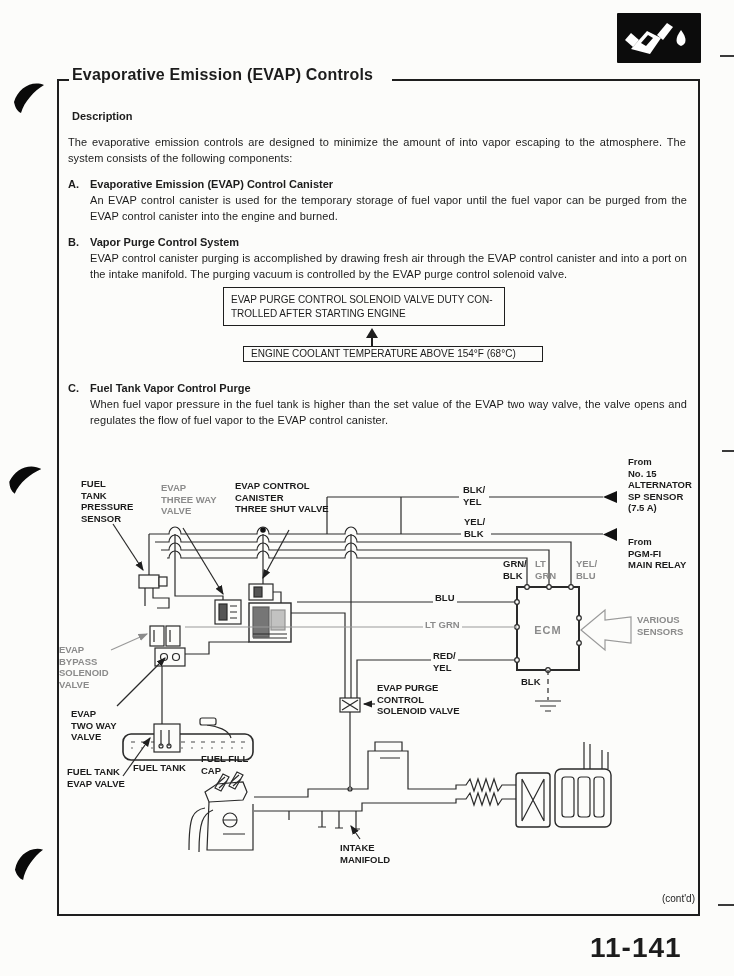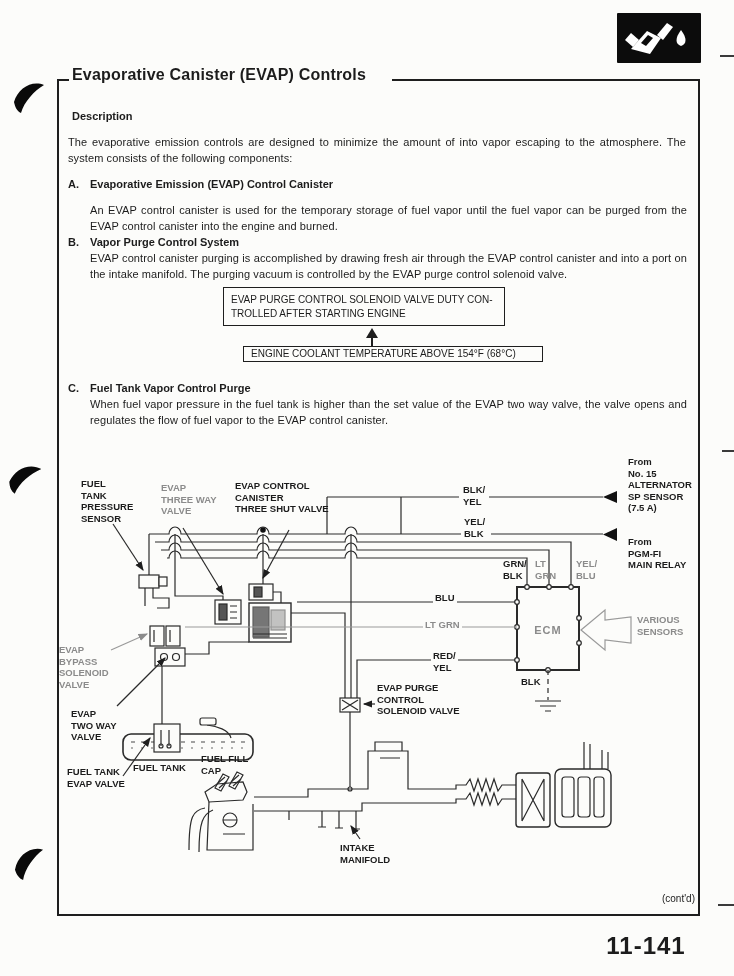--- a/index.html
+++ b/index.html
@@ -18,22 +18,22 @@
     border-right:6px solid transparent;border-bottom:10px solid #1e1e1e;}
   .diagram{position:absolute;left:57px;top:448px;width:643px;height:466px;}
   .diagram svg{position:absolute;left:0;top:0;}
   .dlabel{position:absolute;font-size:9.5px;line-height:11.5px;font-weight:bold;
     white-space:pre-line;letter-spacing:0;}
   .faded{color:#8b8b8b;}
   .bgw{background:#fcfcfa;padding:0 2px;}
   .ecm-label{position:absolute;left:460px;top:176px;width:62px;text-align:center;
     font-size:11px;font-weight:bold;letter-spacing:1px;}
   .contd{position:absolute;left:615px;top:893px;width:80px;text-align:right;font-size:10px;}
-  .pagenum{position:absolute;left:590px;top:932px;width:112px;text-align:center;
-    font-size:24px;font-weight:bold;letter-spacing:1px;}
+  .pagenum{position:absolute;left:590px;top:932px;width:112px;text-align:left;
+    font-size:28px;font-weight:bold;letter-spacing:1px;}
   .crescent{position:absolute;}
   .fuel-icon{position:absolute;left:617px;top:13px;}
 </style>
 </head>
 <body>
 
 <div class="page">
 
   <div class="fuel-icon">
     <svg width="84" height="50" viewBox="0 0 84 50">
@@ -64,28 +64,28 @@
 
   <div class="bline" style="left:57px;top:79px;width:12px;height:2px"></div>
   <div class="bline" style="left:392px;top:79px;width:308px;height:2px"></div>
   <div class="bline" style="left:57px;top:79px;width:2px;height:837px"></div>
   <div class="bline" style="left:698px;top:79px;width:2px;height:837px"></div>
   <div class="bline" style="left:57px;top:914px;width:643px;height:2px"></div>
   <div class="scan-tick" style="left:720px;top:55px;width:14px;height:2px"></div>
   <div class="scan-tick" style="left:722px;top:450px;width:12px;height:2px"></div>
   <div class="scan-tick" style="left:718px;top:904px;width:16px;height:2px"></div>
 
-  <div class="title">Evaporative Canister (EVAP) Controls</div>
+  <div class="title">Evaporative Emission (EVAP) Controls</div>
   <div class="h-desc">Description</div>
 
   <div class="bodytext" style="left:68px;top:135px;width:618px">The evaporative emission controls are designed to minimize the amount of into vapor escaping to the atmosphere. The system consists of the following components:</div>
 
   <div class="sec-letter" style="left:68px;top:178px">A.</div>
   <div class="sec-title" style="left:90px;top:178px">Evaporative Emission (EVAP) Control Canister</div>
-  <div class="bodytext" style="left:90px;top:203px;width:597px">An EVAP control canister is used for the temporary storage of fuel vapor until the fuel vapor can be purged from the EVAP control canister into the engine and burned.</div>
+  <div class="bodytext" style="left:90px;top:193px;width:597px">An EVAP control canister is used for the temporary storage of fuel vapor until the fuel vapor can be purged from the EVAP control canister into the engine and burned.</div>
 
   <div class="sec-letter" style="left:68px;top:236px">B.</div>
   <div class="sec-title" style="left:90px;top:236px">Vapor Purge Control System</div>
   <div class="bodytext" style="left:90px;top:251px;width:597px">EVAP control canister purging is accomplished by drawing fresh air through the EVAP control canister and into a port on the intake manifold. The purging vacuum is controlled by the EVAP purge control solenoid valve.</div>
 
   <div class="flowbox" style="left:223px;top:287px;width:266px;padding:5px 7px">EVAP PURGE CONTROL SOLENOID VALVE DUTY CON-
 TROLLED AFTER STARTING ENGINE</div>
   <div class="arrow-head-up" style="left:366px;top:328px"></div>
   <div class="bline" style="left:371px;top:337px;width:2px;height:9px"></div>
   <div class="flowbox" style="left:243px;top:346px;width:284px;padding:0 7px;white-space:nowrap">ENGINE COOLANT TEMPERATURE ABOVE 154°F (68°C)</div>

